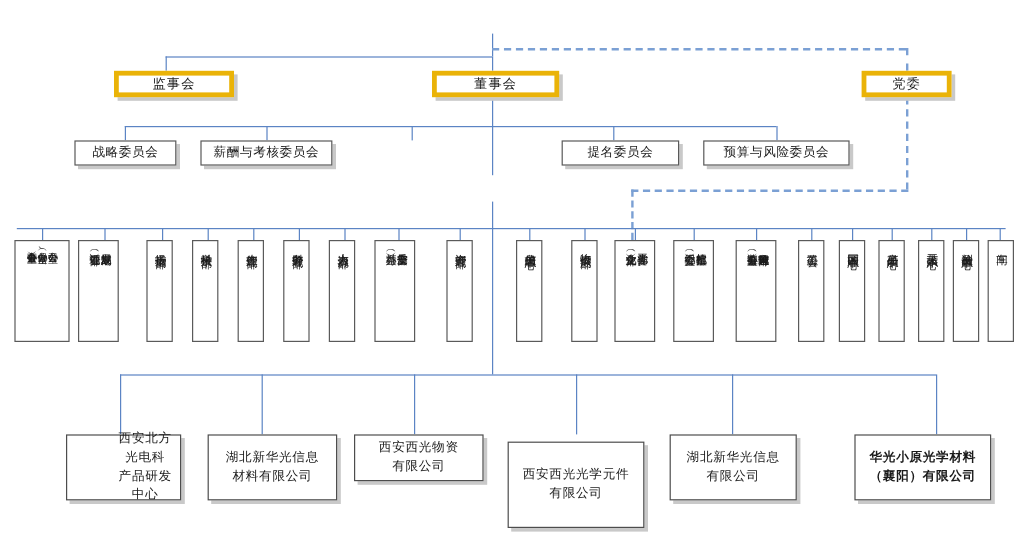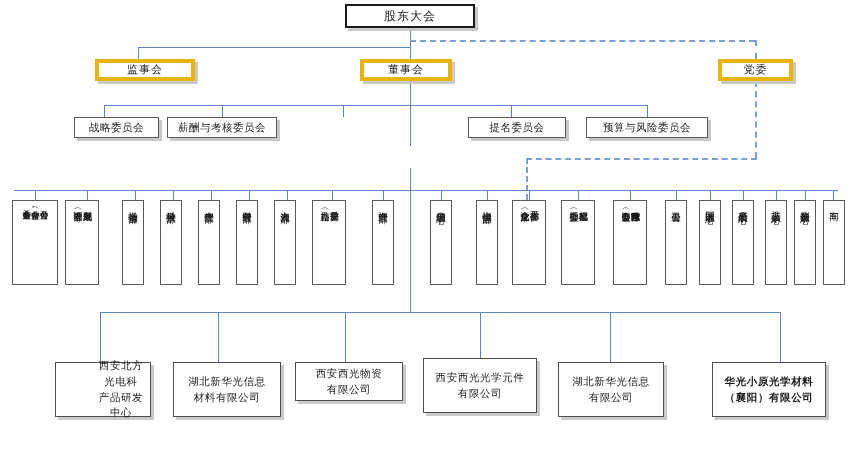--- a/index.html
+++ b/index.html
@@ -75,45 +75,44 @@
     text-align:center;color:#1a1a1a;
     padding:0 4px;
     z-index:4;
   }
 </style>
 </head>
 <body>
 
 <div id="chart">
 
-  <div class="box hdr sh" style="left:345px;top:4px;width:130px;height:24px;">股东大会</div>
 
   <div class="ln v" style="left:410px;top:28px;height:19px;"></div>
 
   <div class="ln h" style="left:138px;top:47px;width:272px;"></div>
   <div class="ln v" style="left:138px;top:47px;height:12px;"></div>
   <div class="ln v" style="left:410px;top:47px;height:12px;"></div>
 
   <div class="dash-h" style="left:410px;top:40px;width:345px;"></div>
   <div class="dash-v" style="left:755px;top:40px;height:19px;"></div>
 
   <div class="box lvl2 sh" style="left:95px;top:59px;width:100px;height:22px;">监事会</div>
-  <div class="box lvl2 sh" style="left:360px;top:59px;width:92px;height:22px;">董事会</div>
+  <div class="box lvl2 sh" style="left:360px;top:59px;width:106px;height:22px;">董事会</div>
   <div class="box lvl2 sh" style="left:718px;top:59px;width:75px;height:22px;">党委</div>
 
   <div class="ln v" style="left:410px;top:81px;width:1px;height:24px;"></div>
   <div class="ln h" style="left:104px;top:105px;width:543px;"></div>
 
   <div class="ln v" style="left:104px;top:105px;height:12px;"></div>
   <div class="ln v" style="left:222px;top:105px;height:12px;"></div>
   <div class="ln v" style="left:343px;top:105px;height:12px;"></div>
   <div class="ln v" style="left:511px;top:105px;height:12px;"></div>
   <div class="ln v" style="left:647px;top:105px;height:12px;"></div>
 
-  <div class="box cmt sh" style="left:62px;top:117px;width:85px;height:21px;margin-left:12px;">战略委员会</div>
+  <div class="box cmt sh" style="left:62px;top:117px;width:85px;height:21px;">战略委员会</div>
   <div class="box cmt sh" style="left:167px;top:117px;width:110px;height:21px;">薪酬与考核委员会</div>
   <div class="box cmt sh" style="left:468px;top:117px;width:98px;height:21px;">提名委员会</div>
   <div class="box cmt sh" style="left:586px;top:117px;width:122px;height:21px;">预算与风险委员会</div>
 
   <div class="ln v" style="left:410px;top:105px;height:41px;"></div>
 
   <div class="dash-v" style="left:755px;top:81px;height:77px;"></div>
   <div class="dash-h" style="left:526px;top:158px;width:231px;"></div>
   <div class="dash-v" style="left:526px;top:158px;height:42px;"></div>
 
@@ -241,21 +240,21 @@
     </span>
   </div>
 
   <div class="sub" style="left:295px;top:362px;width:108px;height:39px;">
     <span>
       <span>西安西光物资</span><br>
       <span>有限公司</span>
     </span>
   </div>
 
-  <div class="sub" style="left:423px;top:358px;width:114px;height:55px;">
+  <div class="sub" style="left:423px;top:368px;width:114px;height:72px;">
     <span>
       <span>西安西光光学元件</span><br>
       <span>有限公司</span>
     </span>
   </div>
 
   <div class="sub" style="left:558px;top:362px;width:106px;height:55px;">
     <span>
       <span>湖北新华光信息</span><br>
       <span>有限公司</span>

